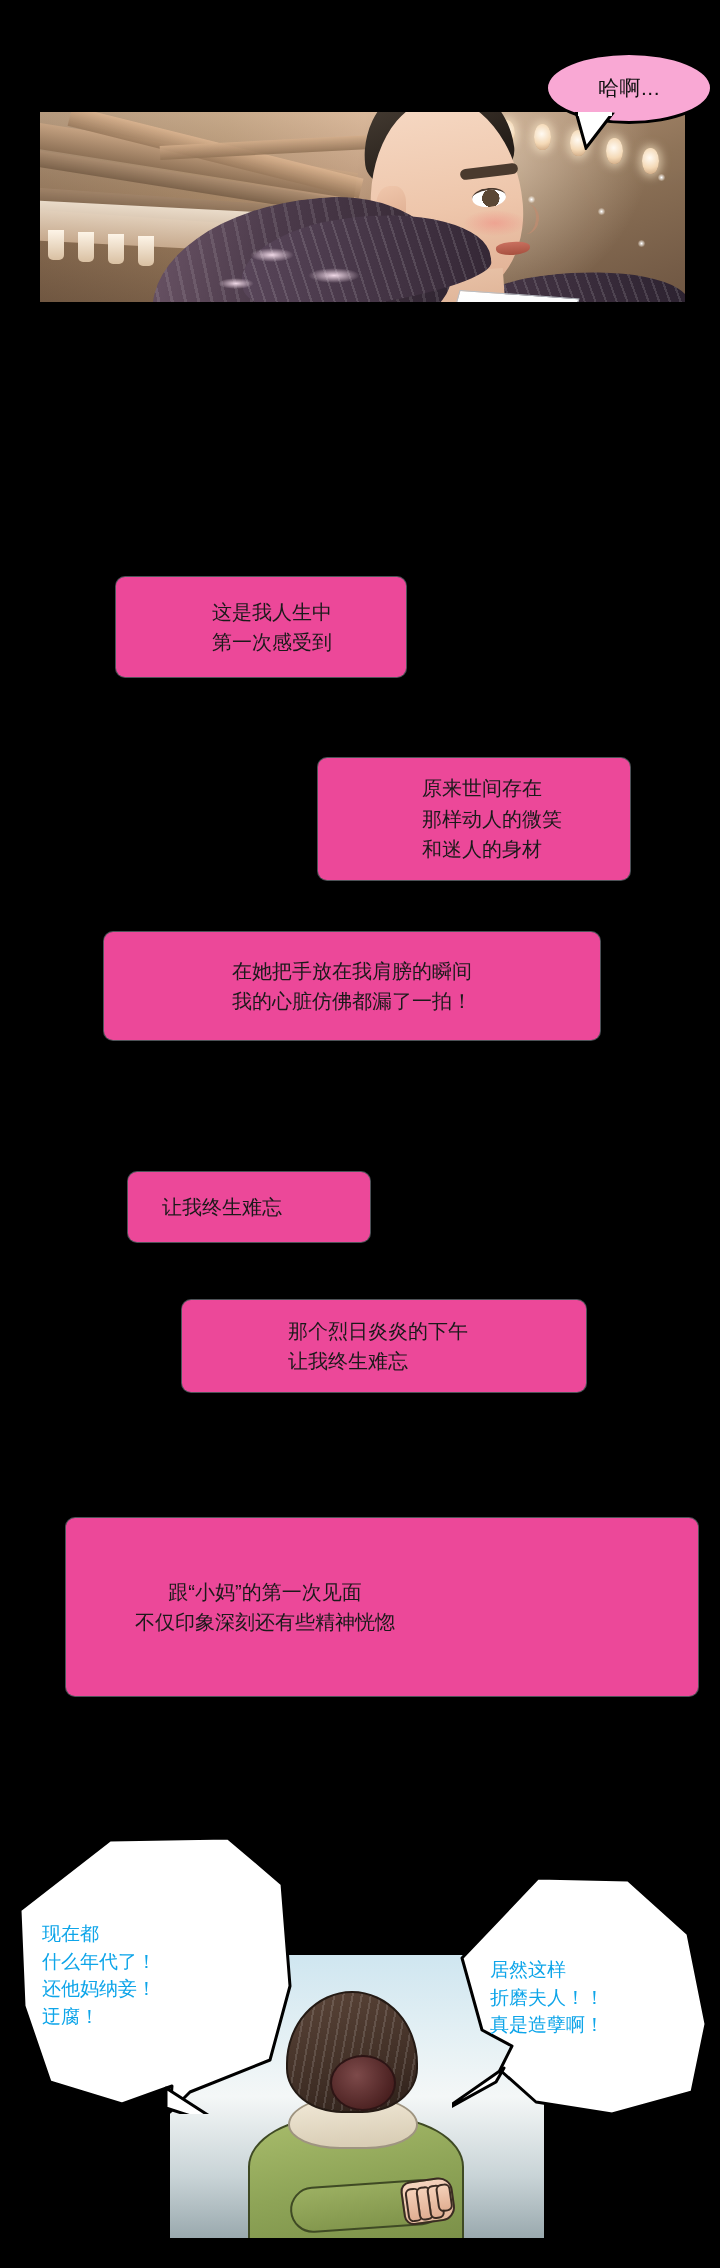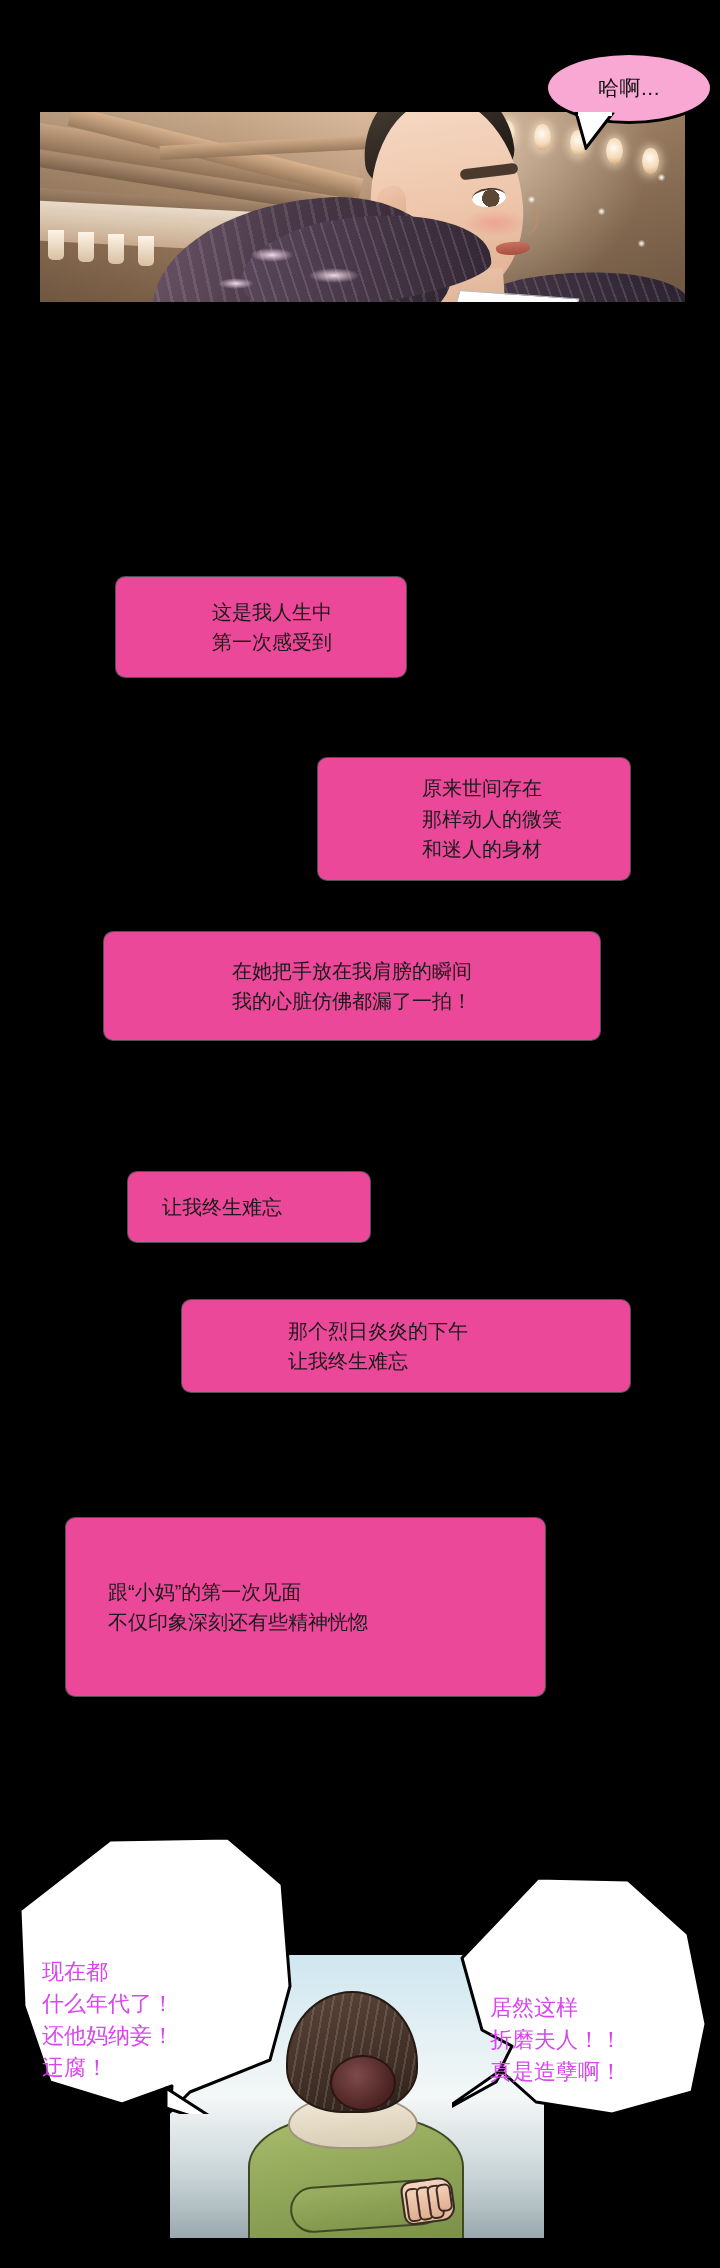--- a/index.html
+++ b/index.html
@@ -235,25 +235,24 @@
     background: linear-gradient(175deg,#4f4356,#362d3c);
   }
 
   
   .shout {
     position: absolute;
   }
   .shout svg { display: block; }
   .shout .stxt {
     position: absolute;
-    color: #d946ef;
-    font-size: 22px;
+    color: #0ea5e9;
+    font-size: 19px;
     line-height: 1.46;
     white-space: pre-line;
-    margin-top: 36px;
   }
 </style>
 </head>
 <body>
 
 <div id="top-panel">
   <div class="tp-bg"></div>
 
   <div class="lanternwall"></div>
   <div class="lantern" style="right:98px;  top:18px;"></div>
@@ -318,26 +317,26 @@
 
 <div class="narr" style="left:104px; top:932px; width:496px; height:108px; justify-content:center;">
   <div class="ntxt" style="text-align:left;">在她把手放在我肩膀的瞬间
 我的心脏仿佛都漏了一拍！</div>
 </div>
 
 <div class="narr" style="left:128px; top:1172px; width:242px; height:70px; padding-left:34px;">
   <div class="ntxt">让我终生难忘</div>
 </div>
 
-<div class="narr" style="left:182px; top:1300px; width:448px; height:92px; padding-left:106px;">
+<div class="narr" style="left:182px; top:1300px; width:404px; height:92px; padding-left:106px;">
   <div class="ntxt">那个烈日炎炎的下午
 让我终生难忘</div>
 </div>
 
-<div class="narr" style="left:66px; top:1518px; width:479px; height:178px; padding-left:42px;">
+<div class="narr" style="left:66px; top:1518px; width:632px; height:178px; padding-left:69px;text-align:center;">
   <div class="ntxt">跟“小妈”的第一次见面
 不仅印象深刻还有些精神恍惚</div>
 </div>
 
 <div id="bottom-panel">
   <div class="bp-pants"></div>
   <div class="bp-body"></div>
   <div class="bp-arm"></div>
   <div class="bp-hand">
     <div class="bp-finger" style="left:2px;"></div>

